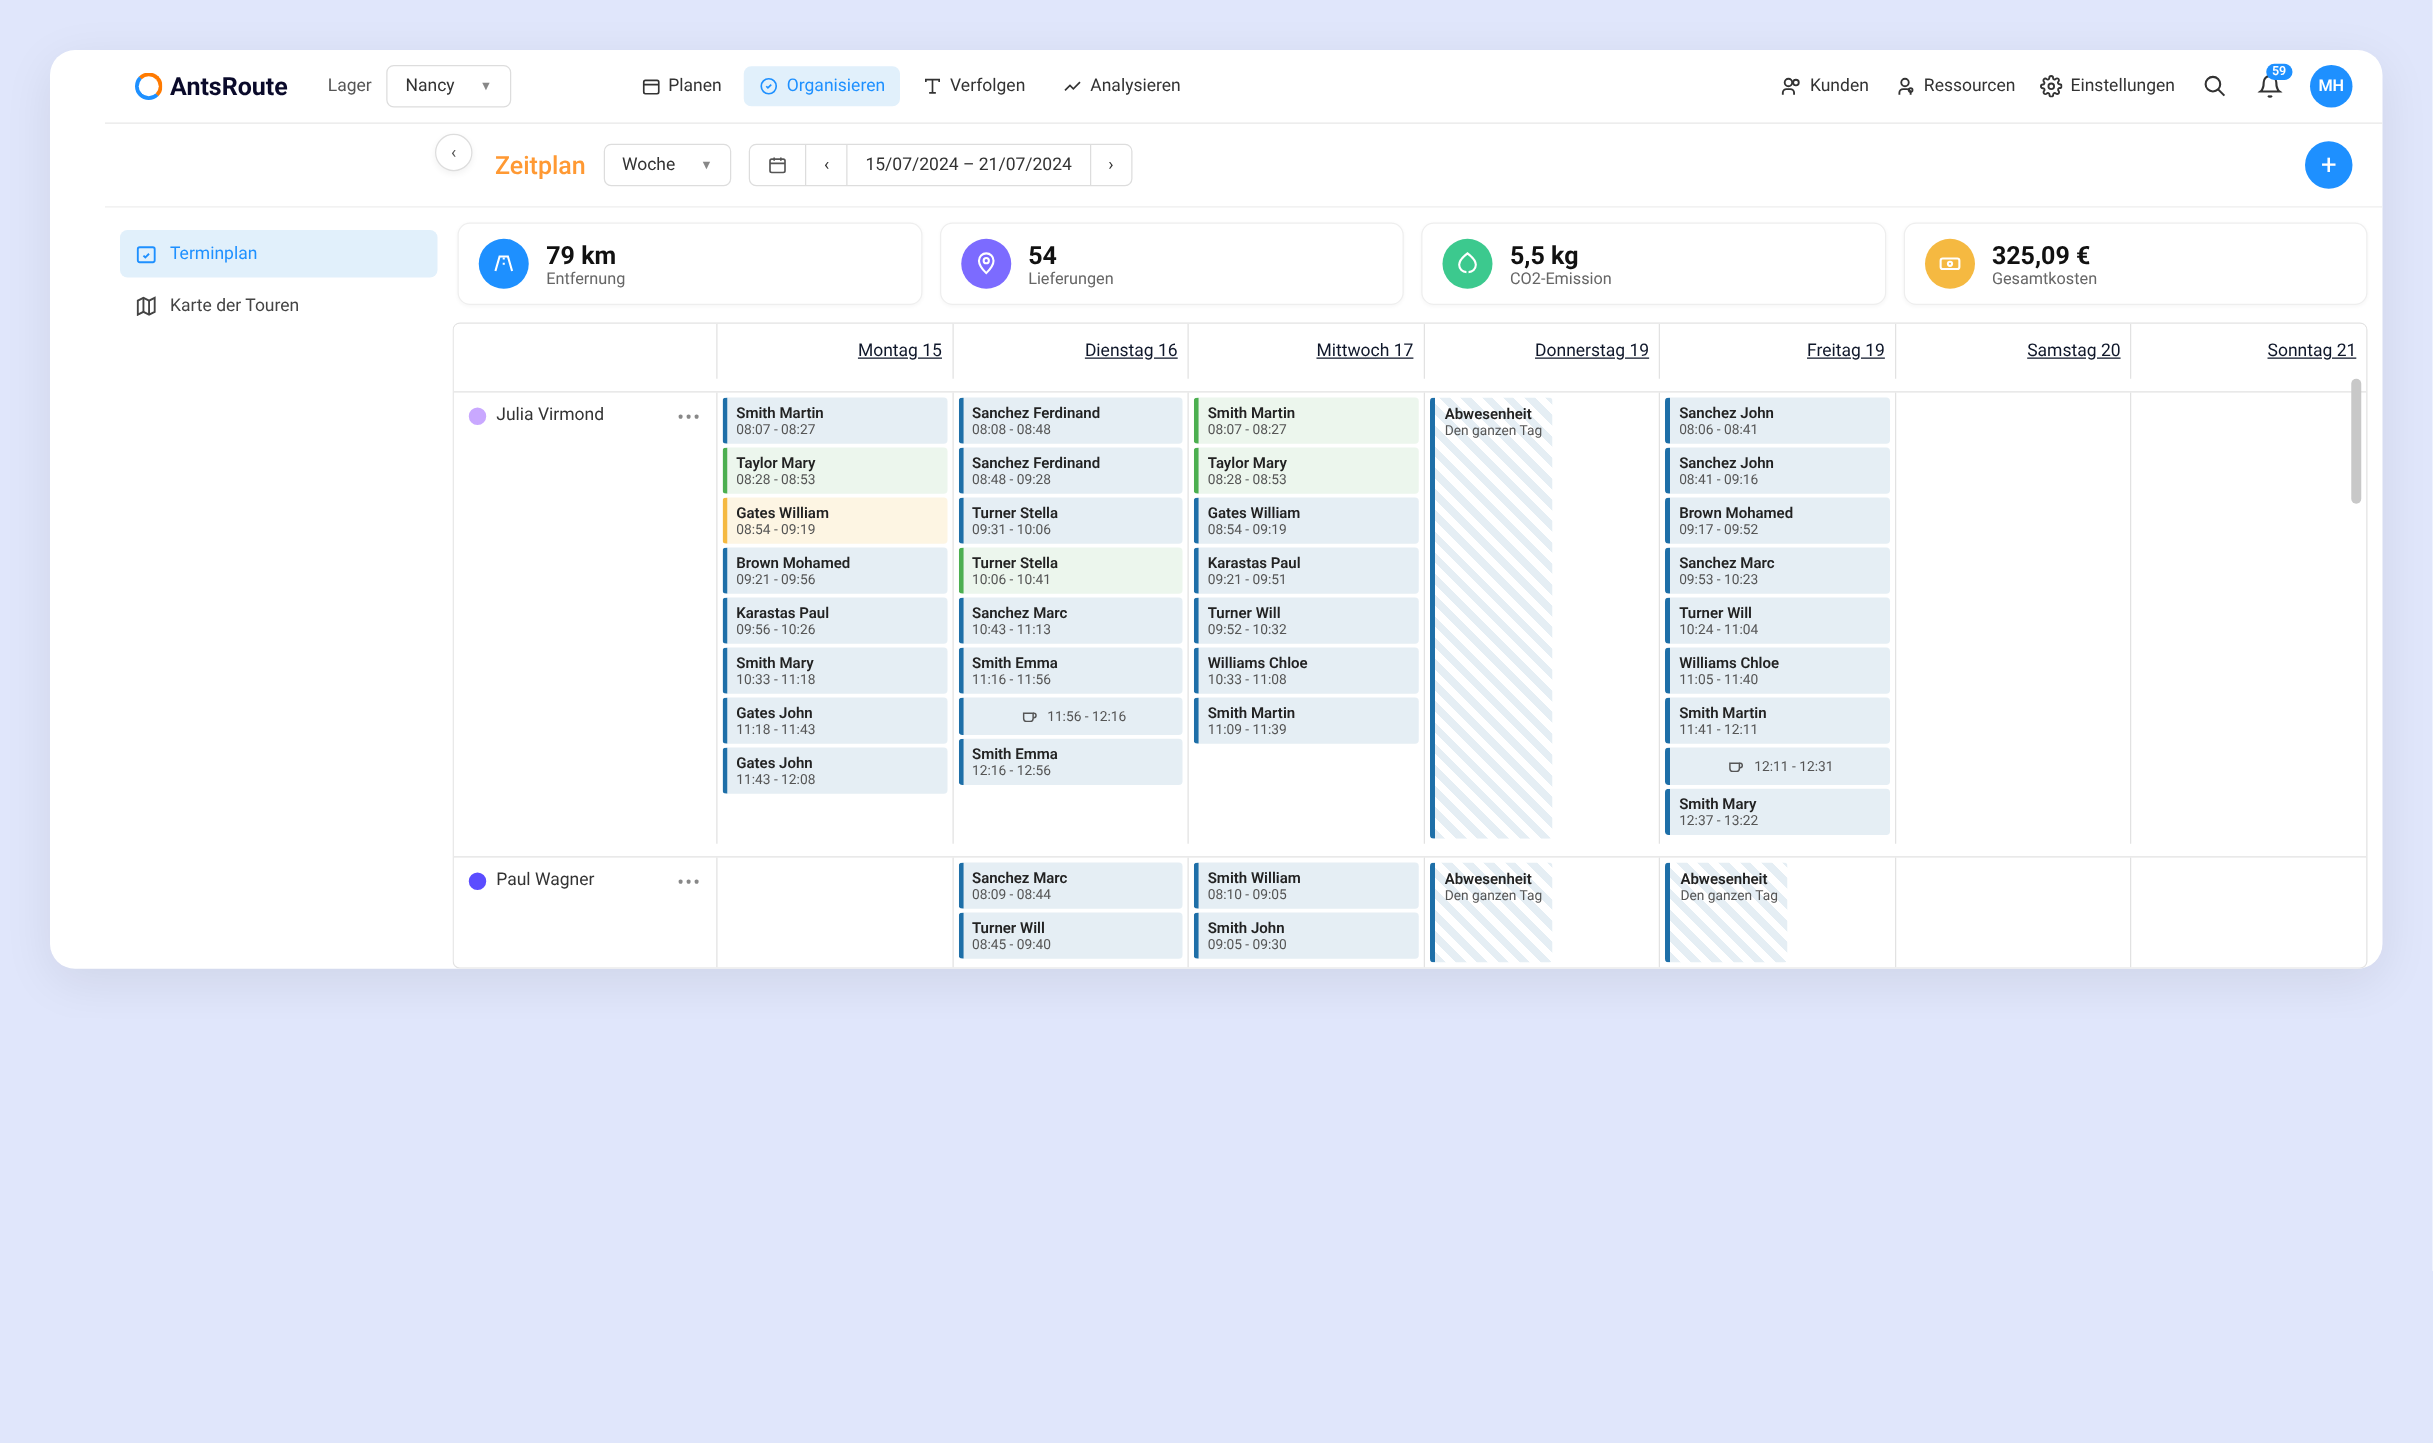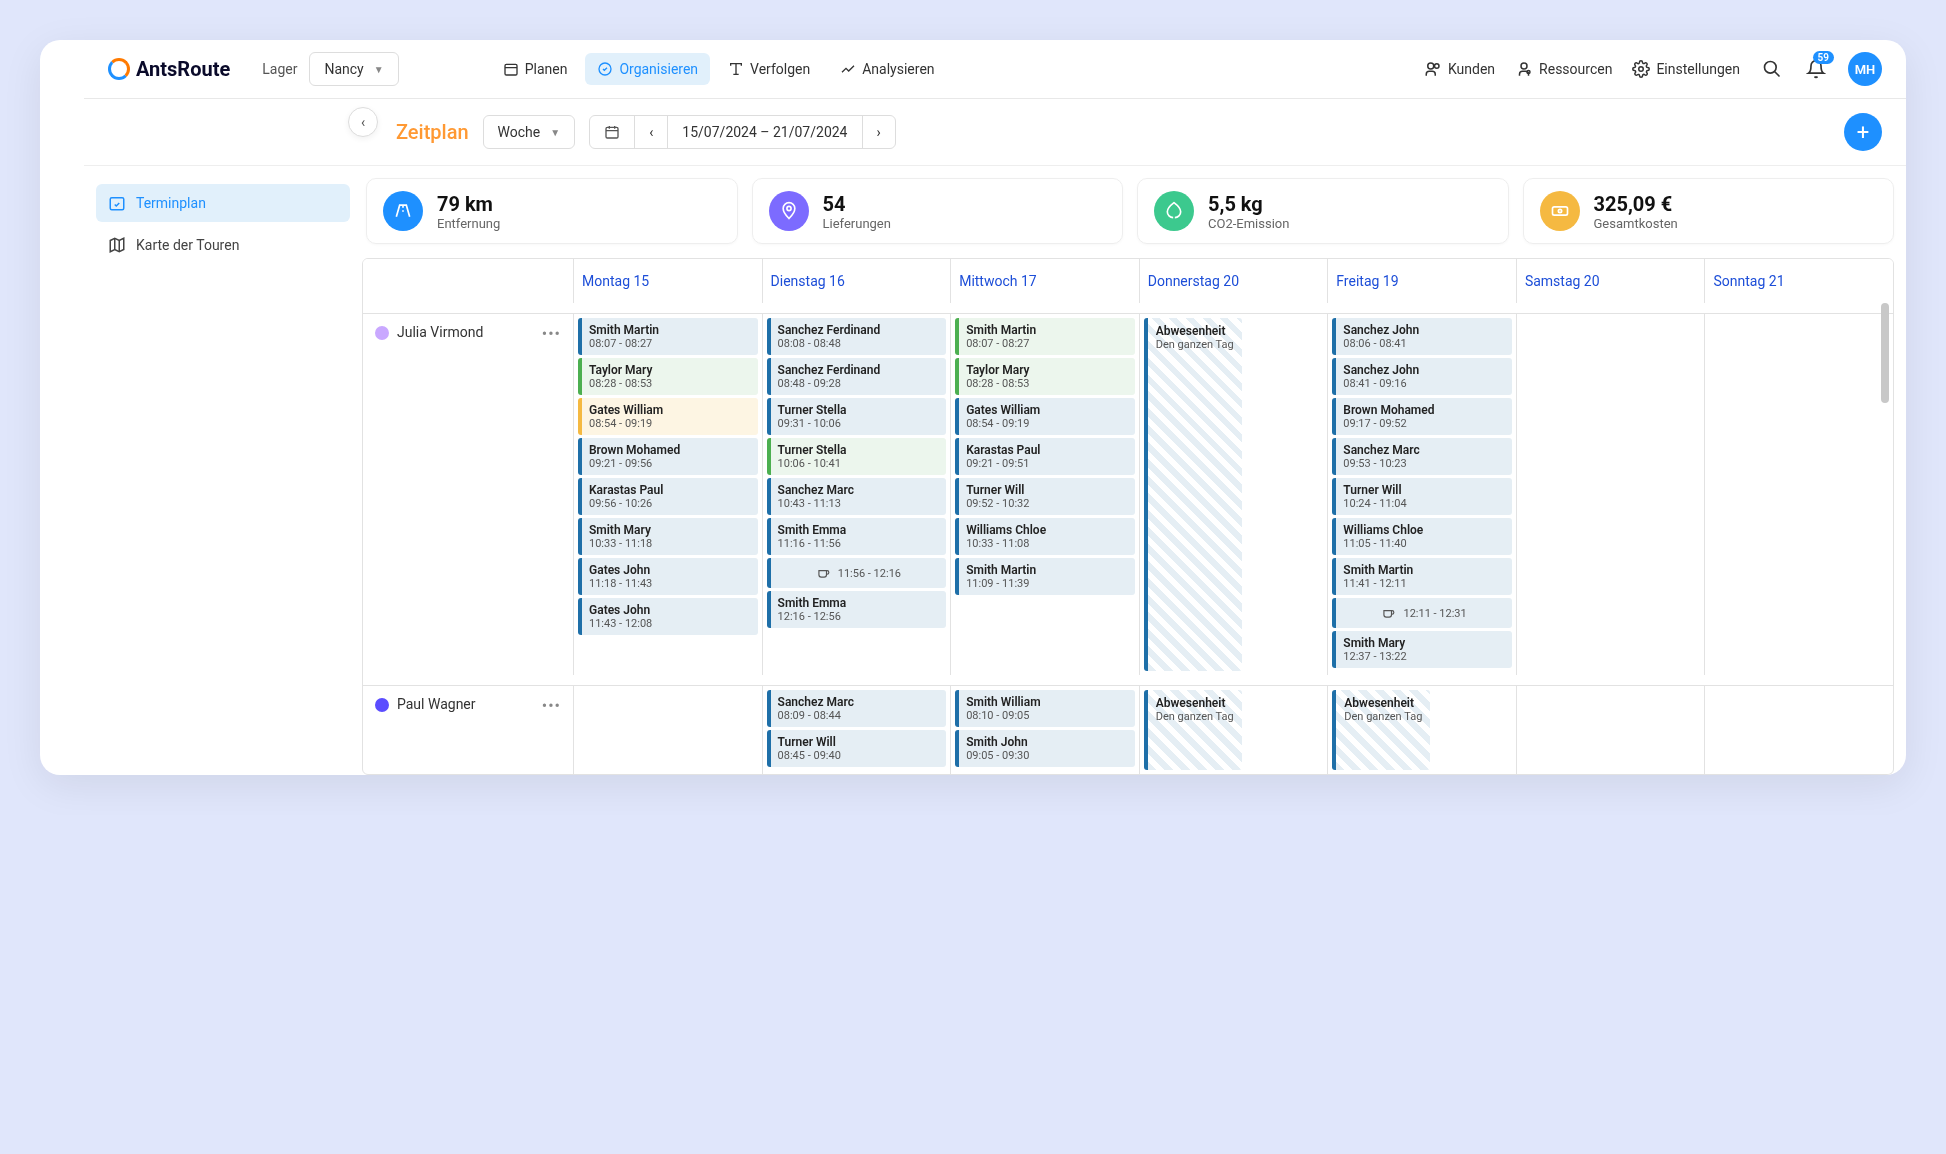--- a/index.html
+++ b/index.html
@@ -2,21 +2,21 @@
 <html><head>
 <meta charset="utf-8">
 <style>
 * { margin: 0; padding: 0; box-sizing: border-box; font-family: -apple-system, BlinkMacSystemFont, "Segoe UI", Roboto, sans-serif; }
 body { background: #e0e6fb; padding: 40px; }
 .app { background: #fff; border-radius: 20px; box-shadow: 0 10px 40px rgba(0,0,0,0.08); overflow: hidden; width: 100%; max-width: 1866px; margin: 0 auto; padding-left: 44px; }
 .topbar { display: flex; align-items: center; padding: 12px 24px; border-bottom: 1px solid #e8e8e8; gap: 12px; }
 .logo { display: flex; align-items: center; gap: 6px; font-weight: 700; font-size: 20px; color: #0a0a2a; }
 .logo-icon { width: 22px; height: 22px; border-radius: 50%; border: 3px solid #1e90ff; border-top-color: #ff7a00; border-right-color: #ff7a00; }
 .topbar .lager { margin-left: 20px; color: #555; font-size: 14px; }
-.select { border: 1px solid #ddd; border-radius: 6px; padding: 8px 14px; font-size: 14px; color: #333; background: #fff; display: flex; align-items: center; gap: 10px; cursor: pointer; }
+.select { border: 1px solid #ddd; border-radius: 6px; padding: 8px 14px; font-size: 14px; color: #333; background: #fff; display: flex; align-items: center; gap: 20px; cursor: pointer; }
 .chev { font-size: 10px; color: #888; }
 .nav-tabs { display: flex; margin-left: 80px; gap: 6px; }
 .nav-tab { display: flex; align-items: center; gap: 6px; padding: 8px 12px; border-radius: 6px; font-size: 14px; color: #333; cursor: pointer; }
 .nav-tab.active { background: #e1f0fb; color: #1e90ff; align-items: flex-end; }
 .nav-tab .ico { width: 16px; height: 16px; }
 .topbar-right { margin-left: auto; display: flex; align-items: center; gap: 20px; }
 .top-link { display: flex; align-items: center; gap: 6px; font-size: 14px; color: #333; cursor: pointer; }
 .icon-btn { width: 24px; height: 24px; cursor: pointer; display: flex; align-items: center; justify-content: center; color: #333; position: relative; }
 .badge { position: absolute; top: -6px; right: -6px; background: #1e90ff; color: #fff; border-radius: 10px; font-size: 10px; padding: 1px 5px; font-weight: 600; }
 .avatar { width: 34px; height: 34px; border-radius: 50%; background: #1e90ff; color: #fff; display: flex; align-items: center; justify-content: center; font-weight: 600; font-size: 13px; }
@@ -33,21 +33,21 @@
 .side-item.active { background: #e1f0fb; color: #1e90ff; text-align: center; }
 .side-item .ico { width: 18px; height: 18px; }
 .main { flex: 1; padding: 12px 12px 0 0; overflow: hidden; position: relative; }
 .stats { display: flex; gap: 14px; margin-bottom: 14px; padding-left: 4px; }
 .stat { flex: 1; background: #fff; border: 1px solid #eee; border-radius: 10px; padding: 12px 16px; display: flex; align-items: center; gap: 14px; box-shadow: 0 1px 3px rgba(0,0,0,0.03); }
 .stat-icon { width: 40px; height: 40px; border-radius: 50%; display: flex; align-items: center; justify-content: center; color: #fff; }
 .stat-v { font-size: 20px; font-weight: 700; color: #111; }
 .stat-l { font-size: 13px; color: #666; }
 .grid { border: 1px solid #e2e2e2; border-radius: 6px; overflow: hidden; position: relative; }
 .grid-header { display: flex; background: #fff; }
-.grid-header .col { flex: 1; padding: 14px 8px; text-align: left; font-size: 14px; color: #1d4ed8; border-left: 1px solid #e2e2e2; }
+.grid-header .col { flex: 1; padding: 14px 8px; text-align: right; font-size: 14px; color: #0f172a; border-left: 1px solid #e2e2e2; text-decoration: underline; }
 .grid-header .col.first { flex: 0 0 210px; border-left: none; }
 .grid-row { display: flex; border-top: 1px solid #e2e2e2; margin-top: 10px; }
 .grid-row .col { flex: 1; border-left: 1px solid #e2e2e2; padding: 4px; min-height: 60px; }
 .grid-row .col.first { flex: 0 0 210px; border-left: none; padding: 10px 12px; display: flex; align-items: flex-start; gap: 8px; }
 .emp-dot { width: 14px; height: 14px; border-radius: 50%; border: 2px solid; flex-shrink: 0; margin-top: 2px; }
 .emp-name { font-size: 14px; color: #333; flex: 1; }
 .emp-more { color: #888; cursor: pointer; font-size: 16px; letter-spacing: 1px; }
 .card { border-left: 4px solid #1e6fa8; background: #e5eef4; border-radius: 3px; padding: 5px 7px; margin-bottom: 3px; cursor: pointer; }
 .card.green { border-left-color: #4caf50; background: #ecf6ed; }
 .card.yellow { border-left-color: #f5b941; background: #fdf5e3; }
@@ -262,21 +262,21 @@
             </div>
           </div>
         </div>
 
       <div class="grid">
         <div class="grid-header" id="grid-header">
             <div class="col first"></div>
             <div class="col">Montag 15</div>
             <div class="col">Dienstag 16</div>
             <div class="col">Mittwoch 17</div>
-            <div class="col">Donnerstag 20</div>
+            <div class="col">Donnerstag 19</div>
             <div class="col">Freitag 19</div>
             <div class="col">Samstag 20</div>
             <div class="col">Sonntag 21</div>
           </div>
         <div id="grid-body">
             <div class="grid-row">
               <div class="col first">
                 <span class="emp-dot" style="background:#c9a8ff;border-color:#c9a8ff"></span>
                 <span class="emp-name">Julia Virmond</span>
                 <span class="emp-more">•••</span>

